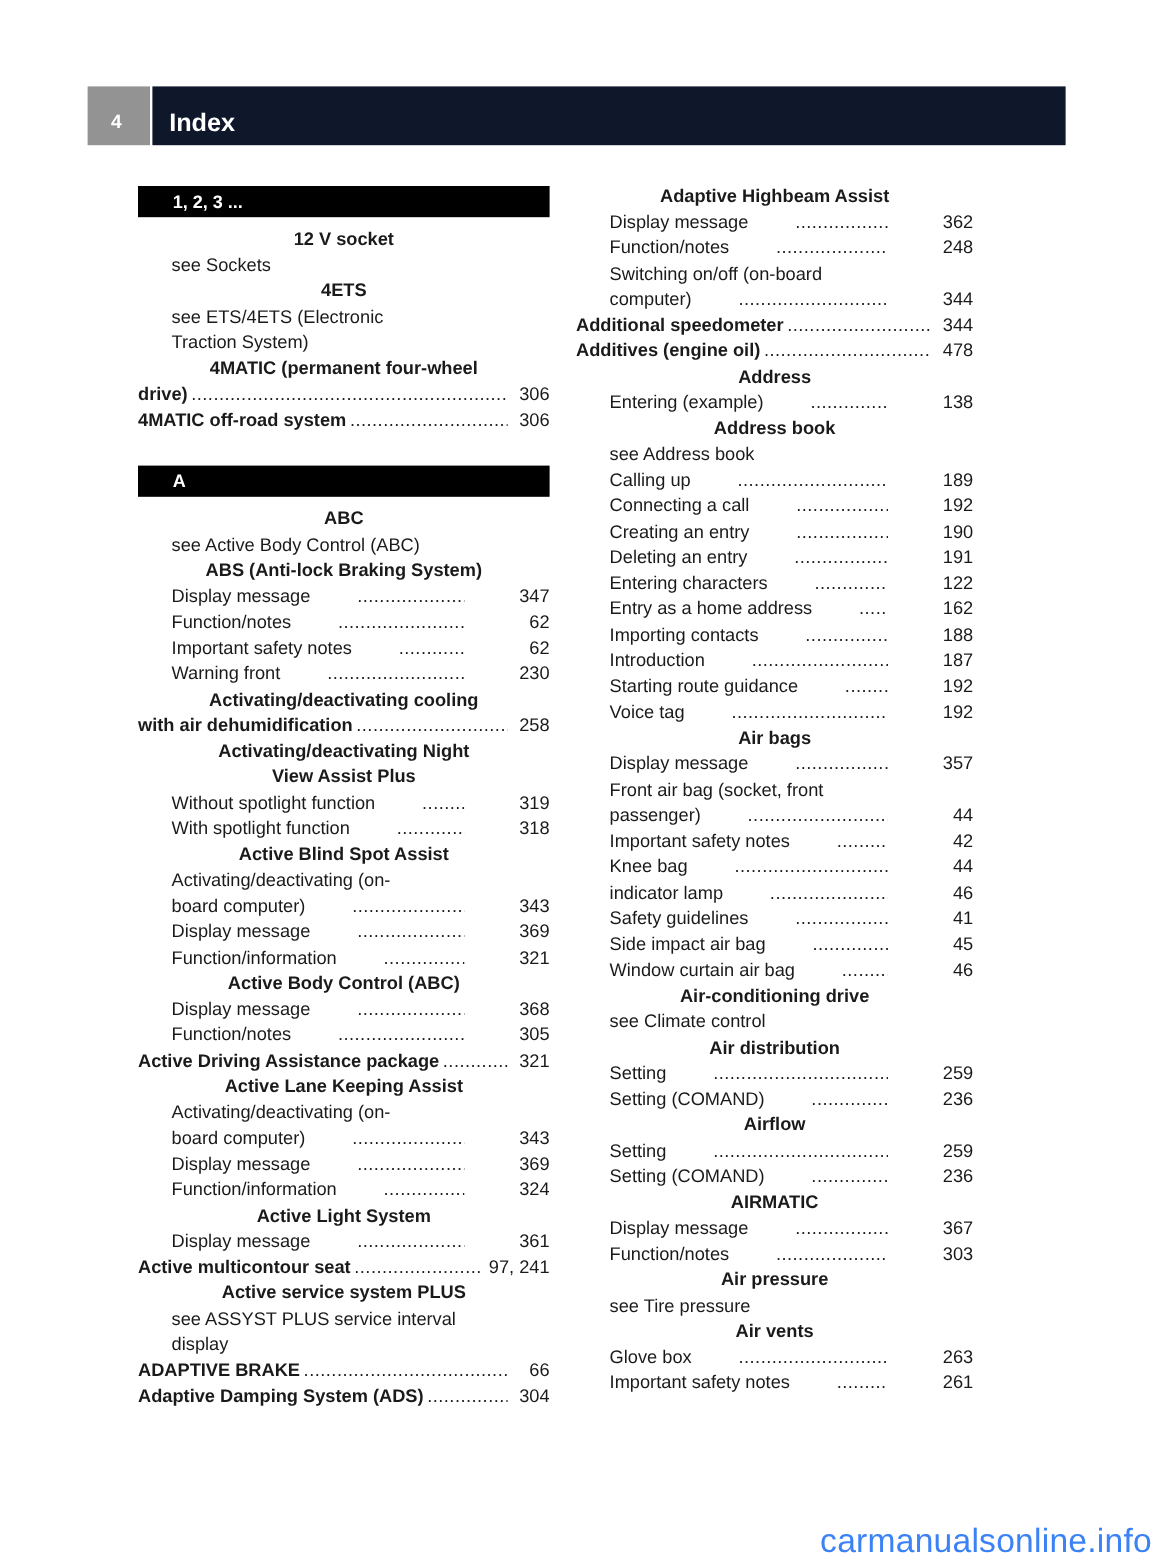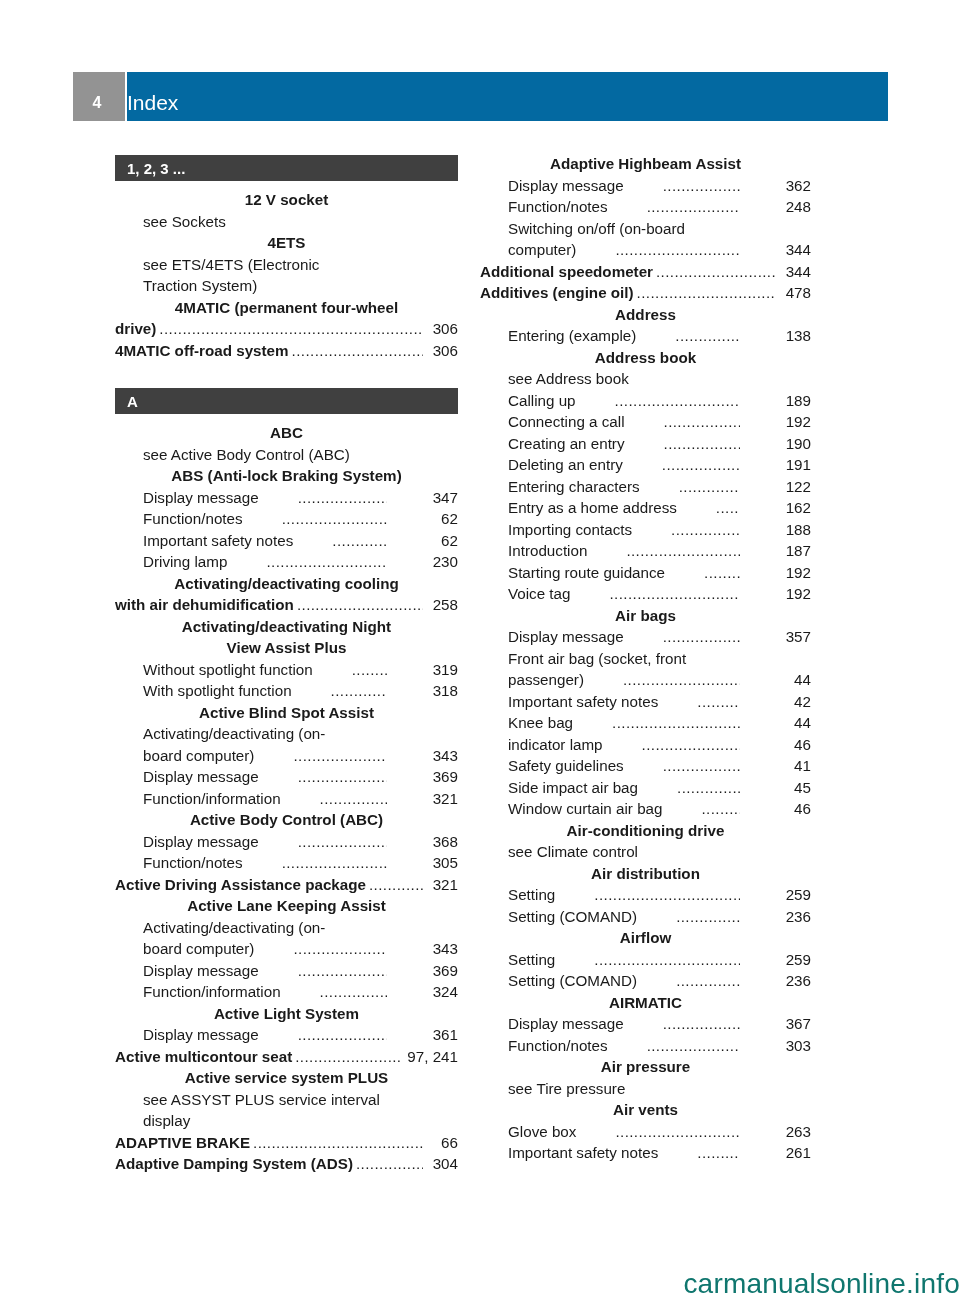--- a/index.html
+++ b/index.html
@@ -8,46 +8,46 @@
     font-family: "Liberation Sans", "DejaVu Sans", sans-serif; color: #1a1a1a;
   }
   .hdr-num {
     position: absolute; left: 73px; top: 72px; width: 52px; height: 49px;
     background: #939393; color: #ffffff; font-weight: bold; font-size: 16px;
     display: flex; align-items: flex-end; justify-content: center; padding-bottom: 0; box-sizing: border-box;
   }
   .hdr-num span { display: block; margin-bottom: 9px; margin-left: -4px; }
   .hdr-title {
     position: absolute; left: 127px; top: 72px; width: 761px; height: 49px;
-    background: #0369a1; color: #ffffff; font-weight: normal; font-size: 21px;
-    box-sizing: border-box; padding-top: 19px; line-height: 24px;
+    background: #0f172a; color: #ffffff; font-weight: bold; font-size: 21px;
+    box-sizing: border-box; padding-left: 14px; padding-top: 19px; line-height: 24px;
   }
   .col { position: absolute; width: 343px; font-size: 15.2px; }
   .col-left { left: 115px; top: 155px; }
   .col-right { left: 480px; top: 153px; width: 331px; }
   .sec {
-    background: #404040; color: #ffffff; font-weight: bold; font-size: 15px;
-    height: 26px; line-height: 28px; padding-left: 12px; box-sizing: border-box;
+    background: #000000; color: #ffffff; font-weight: bold; font-size: 15px;
+    height: 26px; line-height: 28px; padding-left: 29px; box-sizing: border-box;
   }
   .sec-gap-top { margin-top: 27px; }
   .line { height: 21.5px; line-height: 21.5px; white-space: nowrap; display: flex; overflow: hidden; }
   .main { font-weight: bold; justify-content: center; }
   .sub { padding-left: 28px; gap: 36px; }
   .txt { flex: 0 0 auto; }
   .dots {
     flex: 1 1 auto; overflow: hidden; margin: 0 3px;
     position: relative;
   }
   .dots::after {
     content: "............................................................................................................................................................................";
     position: absolute; left: 0; top: 0; font-weight: normal; letter-spacing: 0.4px;
   }
   .pg { flex: 0 0 auto; font-weight: normal; text-align: right; min-width: 28px; padding-left: 4px; }
   .footer-wm {
-    position: absolute; right: 0px; bottom: 2px; font-size: 28px; color: #0f766e;
+    position: absolute; right: 0px; bottom: 2px; font-size: 28px; color: #3b82f6;
     letter-spacing: 0.2px;
   }
 </style>
 </head>
 <body>
 
 <div class="hdr-num">
     <span>4</span>
   </div>
 <div class="hdr-title">Index</div>
@@ -103,21 +103,21 @@
       <span class="txt">Function/notes</span>
       <span class="dots"></span>
       <span class="pg">62</span>
     </div>
     <div class="line sub">
       <span class="txt">Important safety notes</span>
       <span class="dots"></span>
       <span class="pg">62</span>
     </div>
     <div class="line sub">
-      <span class="txt">Driving lamp</span>
+      <span class="txt">Warning front</span>
       <span class="dots"></span>
       <span class="pg">230</span>
     </div>
     <div class="line main">
       <span class="txt">Activating/deactivating cooling</span>
     </div>
     <div class="line main">
       <span class="txt">with air dehumidification</span>
       <span class="dots"></span>
       <span class="pg">258</span>

